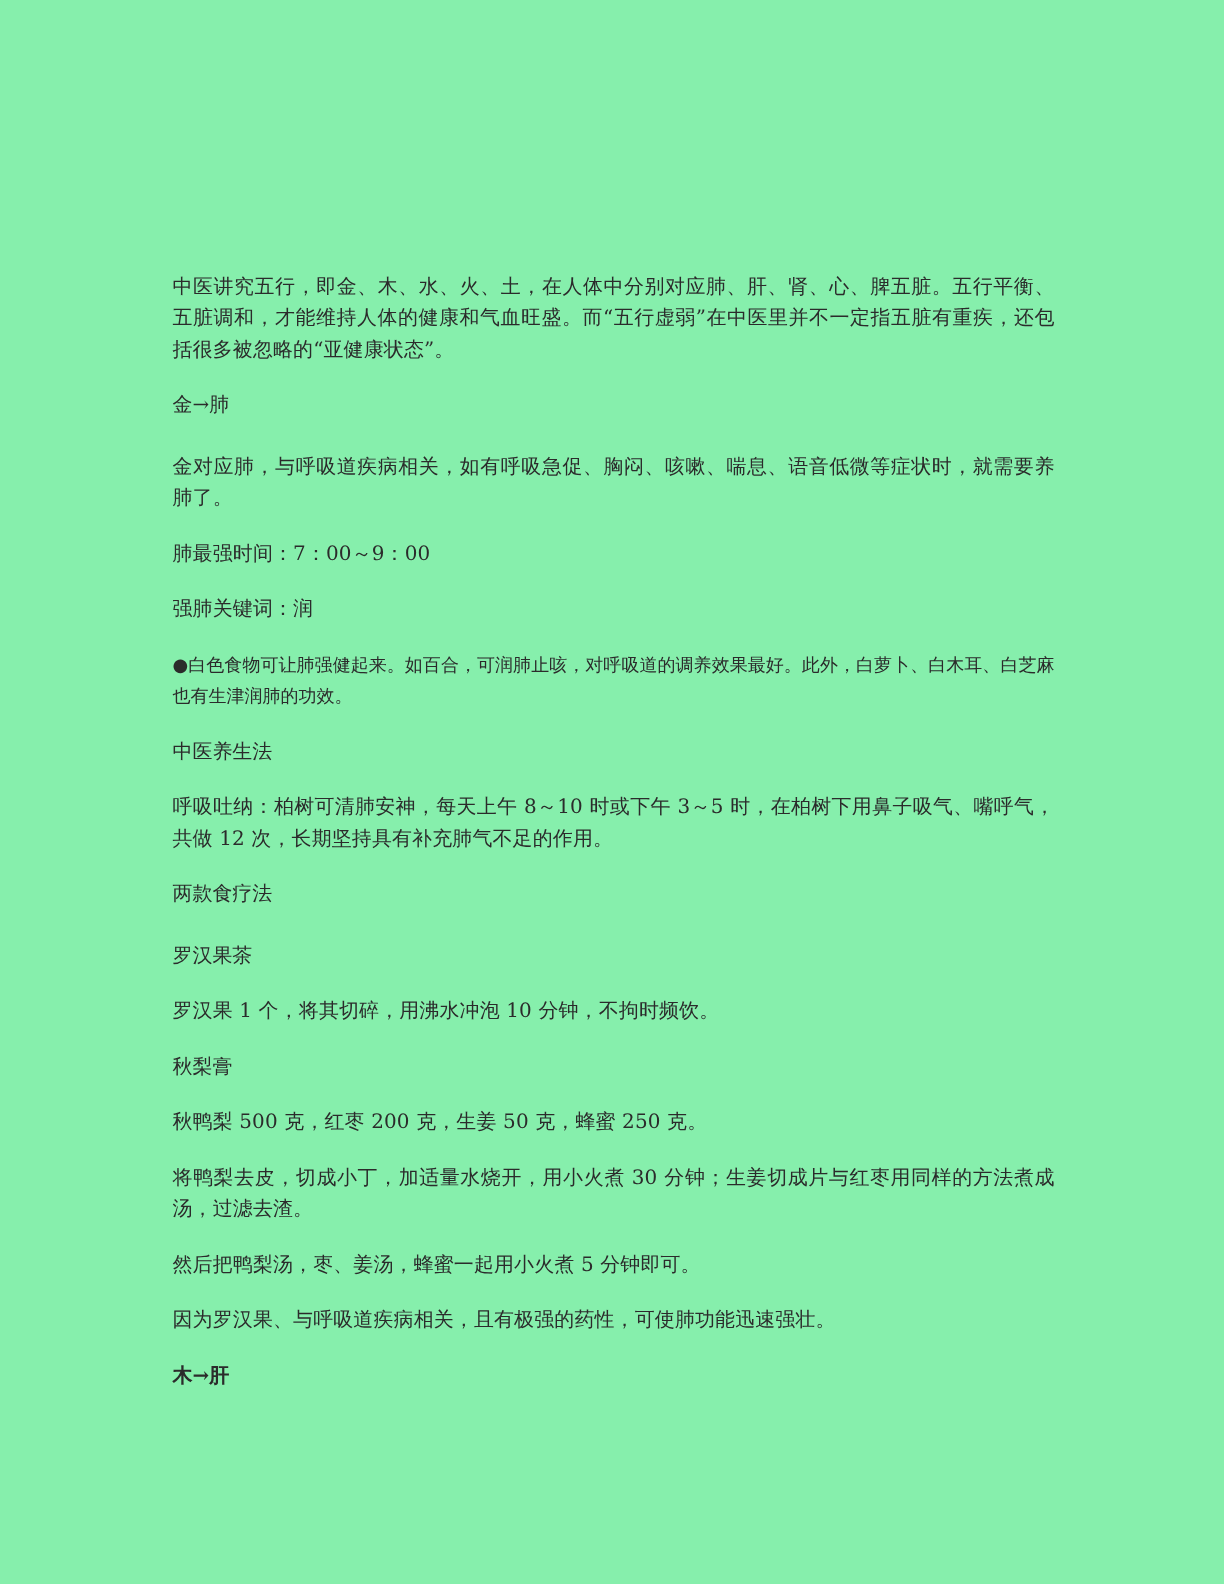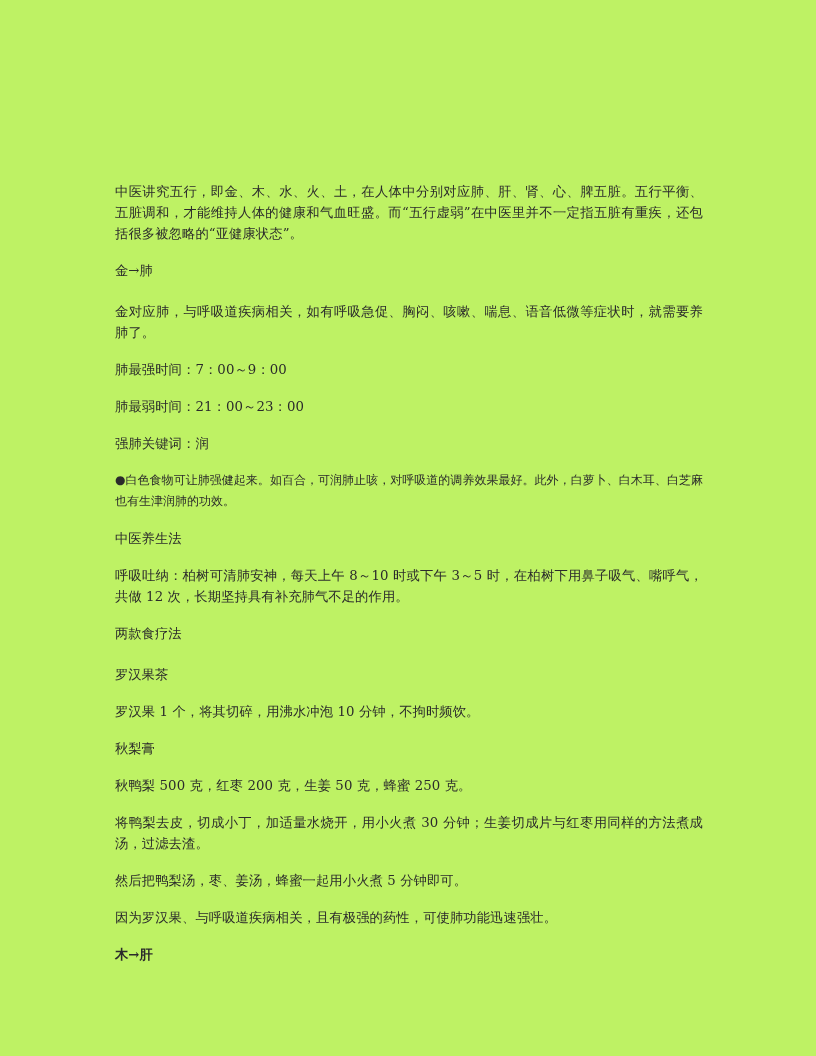--- a/index.html
+++ b/index.html
@@ -8,21 +8,21 @@
     background: #ffffff;
   }
   body {
     font-family: "DejaVu Serif", "Liberation Serif", serif;
     color: #2b2b2b;
   }
   .page {
     position: relative;
     width: 816px;
     height: 1056px;
-    background: #bef264;
+    background: #86efac;
     overflow: hidden;
     box-sizing: border-box;
   }
   .content {
     position: absolute;
     left: 115px;
     top: 181px;
     width: 588px;
   }
   .para {
@@ -62,21 +62,20 @@
   <div class="content">
 
     <p class="para">中医讲究五行，即金、木、水、火、土，在人体中分别对应肺、肝、肾、心、脾五脏。五行平衡、五脏调和，才能维持人体的健康和气血旺盛。而“五行虚弱”在中医里并不一定指五脏有重疾，还包括很多被忽略的“亚健康状态”。</p>
 
     <p class="heading heading-spaced">金→肺</p>
 
     <p class="para">金对应肺，与呼吸道疾病相关，如有呼吸急促、胸闷、咳嗽、喘息、语音低微等症状时，就需要养肺了。</p>
 
     <p class="para">肺最强时间：7：00～9：00</p>
 
-    <p class="para">肺最弱时间：21：00～23：00</p>
 
     <p class="para">强肺关键词：润</p>
 
     <p class="bullet-para">●白色食物可让肺强健起来。如百合，可润肺止咳，对呼吸道的调养效果最好。此外，白萝卜、白木耳、白芝麻也有生津润肺的功效。</p>
 
     <p class="heading">中医养生法</p>
 
     <p class="para">呼吸吐纳：柏树可清肺安神，每天上午 8～10 时或下午 3～5 时，在柏树下用鼻子吸气、嘴呼气，共做 12 次，长期坚持具有补充肺气不足的作用。</p>
 
     <p class="heading heading-spaced">两款食疗法</p>

